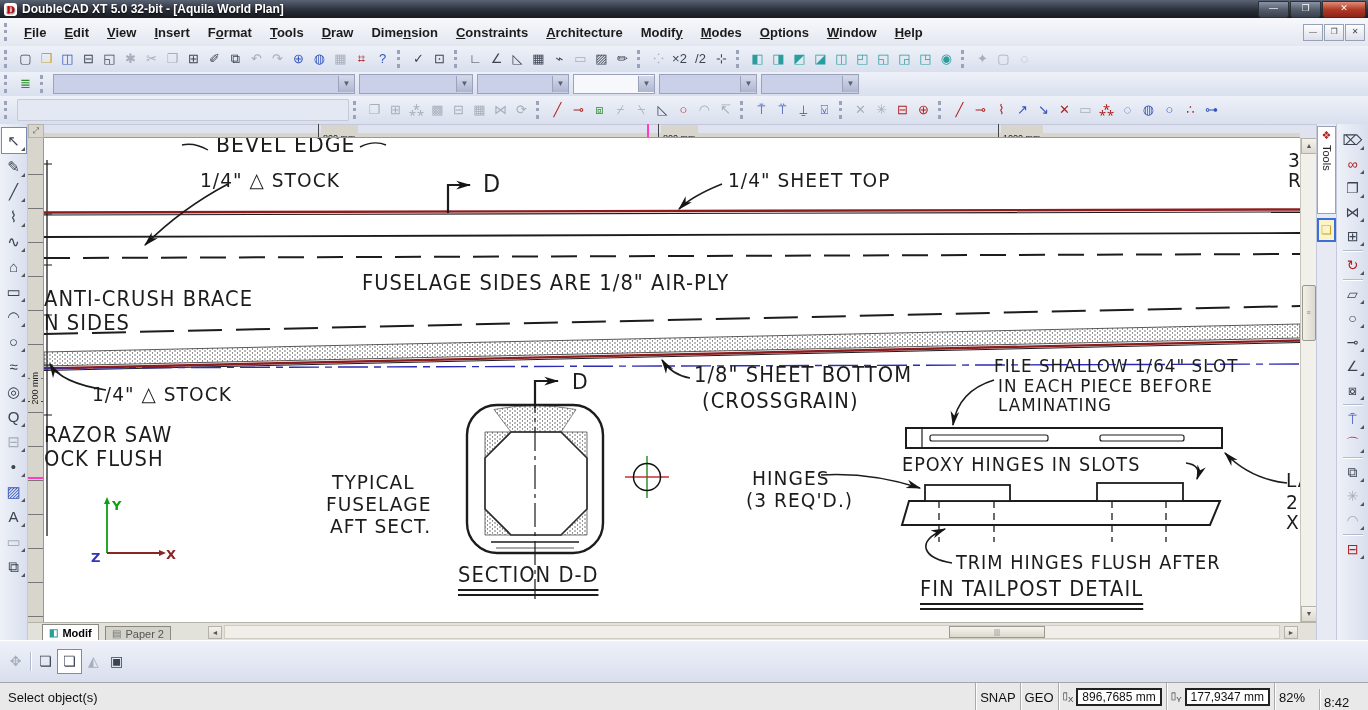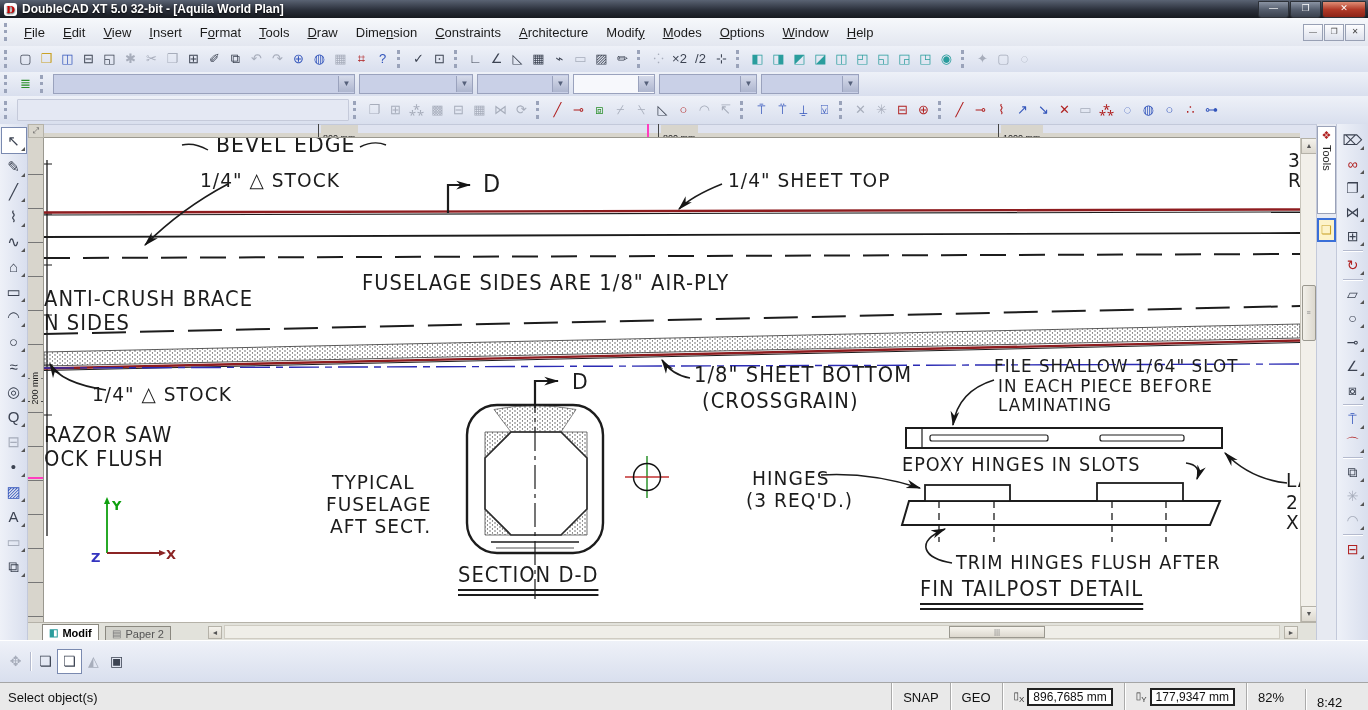--- a/index.html
+++ b/index.html
@@ -13,21 +13,21 @@
     font-size:10px;line-height:13px;text-align:center;margin:0 5px 0 4px;font-family:"DejaVu Serif",serif;}
   .winbtns{margin-left:auto;display:flex;height:16px;margin-right:2px;}
   .wbtn{width:29px;height:15px;margin-left:1px;border:1px solid #2d3138;border-radius:0 0 3px 3px;
     background:linear-gradient(#8a93a3,#555e6e 50%,#3a414d);color:#fff;font-size:9px;line-height:13px;
     text-align:center;font-weight:normal;text-shadow:none;}
   .wbtn.close{width:42px;background:linear-gradient(#e08d75,#b13a28 50%,#8c2418);}
   
   .menubar{position:absolute;left:0;top:18px;width:1368px;height:28px;
     background:linear-gradient(#f6f8fb,#e3e7f0);border-bottom:1px solid #c2c8d8;display:flex;align-items:center;}
   .menu-items{display:flex;align-items:center;height:100%;}
-  .mitem{padding:9px 9px;color:#1b1b1b;cursor:default;line-height:27px;}
+  .mitem{padding:9px 9px;color:#1b1b1b;cursor:default;line-height:27px;font-weight:bold;}
   .mitem u{text-decoration:underline;}
   .mdi-btns{margin-left:auto;display:flex;margin-right:3px;}
   .mdib{width:18px;height:15px;border:1px solid #98a0b4;background:linear-gradient(#fdfdfe,#dde1ec);
     font-size:8px;line-height:14px;text-align:center;color:#444;margin-left:1px;}
   
   .tbrow{position:absolute;left:0;width:1368px;display:flex;align-items:center;
     background:linear-gradient(#eef1f8,#d9dfee);border-bottom:1px solid #c3c9da;}
   #tb1{top:46px;height:26px;}
   #tb2{top:72px;height:24px;}
   #tb3{top:96px;height:28px;}
@@ -113,21 +113,21 @@
     border:1px solid #9a988f;box-sizing:border-box;color:#888;font-size:8px;text-align:center;line-height:10px;}
   
   .btoolbar{position:absolute;left:0;top:640px;width:1368px;height:42px;
     background:linear-gradient(#eef1f8,#d9dfee);border-top:1px solid #fff;display:flex;align-items:center;
     padding-left:4px;box-sizing:border-box;}
   .btoolbar .ic{width:23px;height:23px;line-height:23px;font-size:14px;}
   .statusbar{position:absolute;left:0;top:682px;width:1368px;height:28px;background:#e9e9e9;
     border-top:1px solid #a5a5a5;display:flex;align-items:center;font-size:13px;color:#111;}
   .smsg{padding-left:8px;}
   .scell{border-left:1px solid #aaa;box-shadow:inset 1px 0 0 #fff;height:100%;display:flex;
-    align-items:center;padding:0 11px;}
+    align-items:center;padding:0 4px;}
   .cbox{border:2px solid #222;background:#fff;font-size:12px;height:18px;line-height:15px;
     min-width:82px;padding:0 4px;box-sizing:border-box;}
   .mico{font-size:10px;color:#333;margin-right:3px;}
   .mico sub{font-size:8px;}
 </style>
 </head>
 <body>
 
 <div class="app">
 

